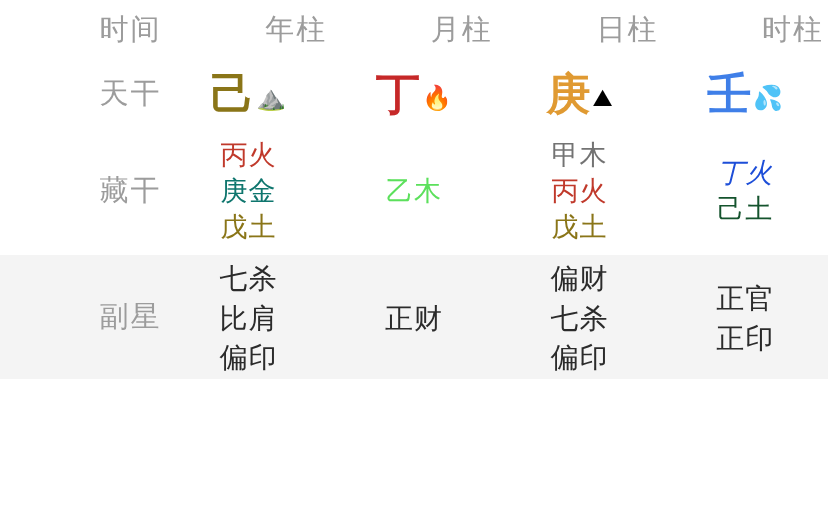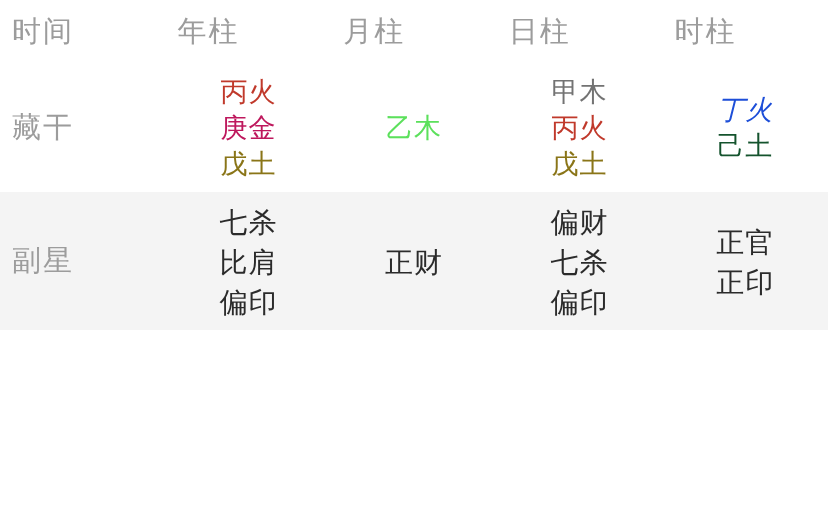--- a/index.html
+++ b/index.html
@@ -19,23 +19,23 @@
     border-collapse: collapse;
     table-layout: fixed;
   }
 
   #bazi-table col { width: 20%; }
 
   .row-light { background: #ffffff; }
   .row-shade { background: #f4f4f4; }
 
   #bazi-table td {
-    padding: 12px;
+    padding: 4px;
     margin: 0;
-    text-align: left;
+    text-align: right;
     vertical-align: middle;
     border: 0;
   }
 
   
   .r-head  { height: 60px; }
   .r-main  { height: 68px; }
   .r-stem  { height: 67px; }
   .r-branch{ height: 67px; }
   .r-hidden{ height: 128px; }
@@ -127,28 +127,55 @@
 
     <tr class="row-light r-head">
       <td class="head-cell">时间</td>
       <td class="head-cell">年柱</td>
       <td class="head-cell">月柱</td>
       <td class="head-cell">日柱</td>
       <td class="head-cell">时柱</td>
     </tr>
 
 
+    <tr class="row-light r-stem">
+      <td class="label-cell">天干</td>
+      <td>
+        <div class="glyph-wrap">
+          <span class="glyph" style="color: rgb(138, 117, 24);">己</span>
+          <span class="glyph-emoji">⛰️</span>
+        </div>
+      </td>
+      <td>
+        <div class="glyph-wrap">
+          <span class="glyph" style="color: rgb(198, 40, 40);">丁</span>
+          <span class="glyph-emoji">🔥</span>
+        </div>
+      </td>
+      <td>
+        <div class="glyph-wrap">
+          <span class="glyph" style="color: rgb(224, 154, 50);">庚</span>
+          <span class="glyph-emoji">⛰</span>
+        </div>
+      </td>
+      <td>
+        <div class="glyph-wrap">
+          <span class="glyph" style="color: rgb(63, 127, 232);">壬</span>
+          <span class="glyph-emoji">💦</span>
+        </div>
+      </td>
+    </tr>
 
 
     <tr class="row-light r-hidden">
       <td class="label-cell">藏干</td>
       <td>
         <div class="stack">
             <span class="stack-item" style="color: rgb(192, 57, 43);">丙火</span>
-            <span class="stack-item" style="color: #be185d;">庚金</span>
+            <span class="stack-item" style="color: #0f766e;">庚金</span>
             <span class="stack-item" style="color: rgb(138, 117, 24);">戊土</span>
           </div>
       </td>
       <td>
         <div class="stack">
             <span class="stack-item" style="color: rgb(92, 224, 92);">乙木</span>
           </div>
       </td>
       <td>
         <div class="stack">

